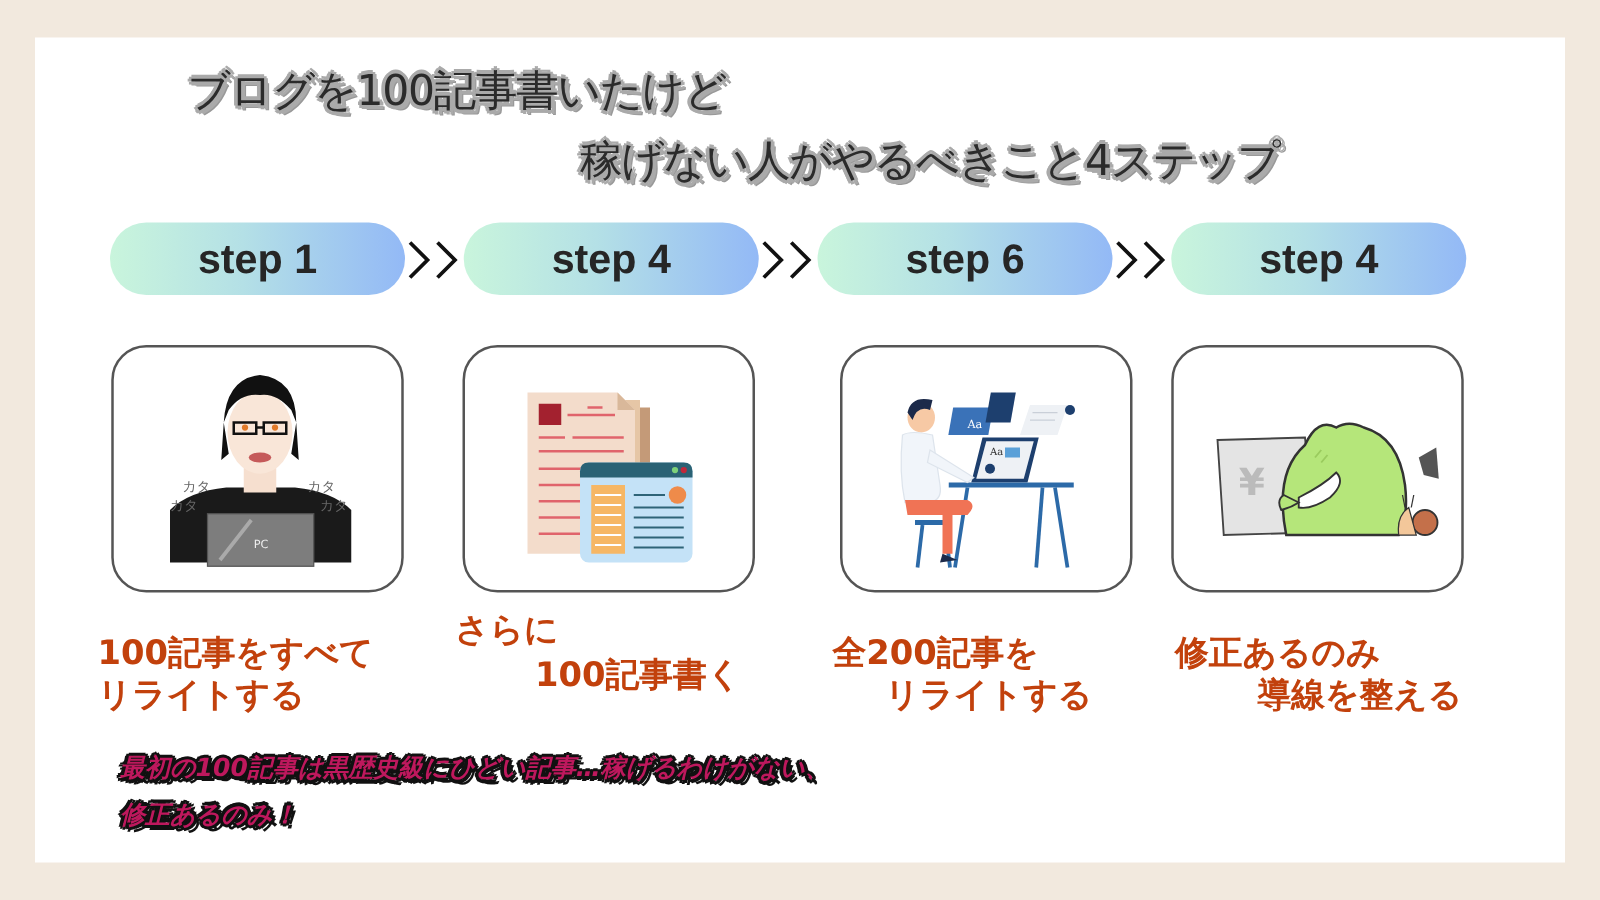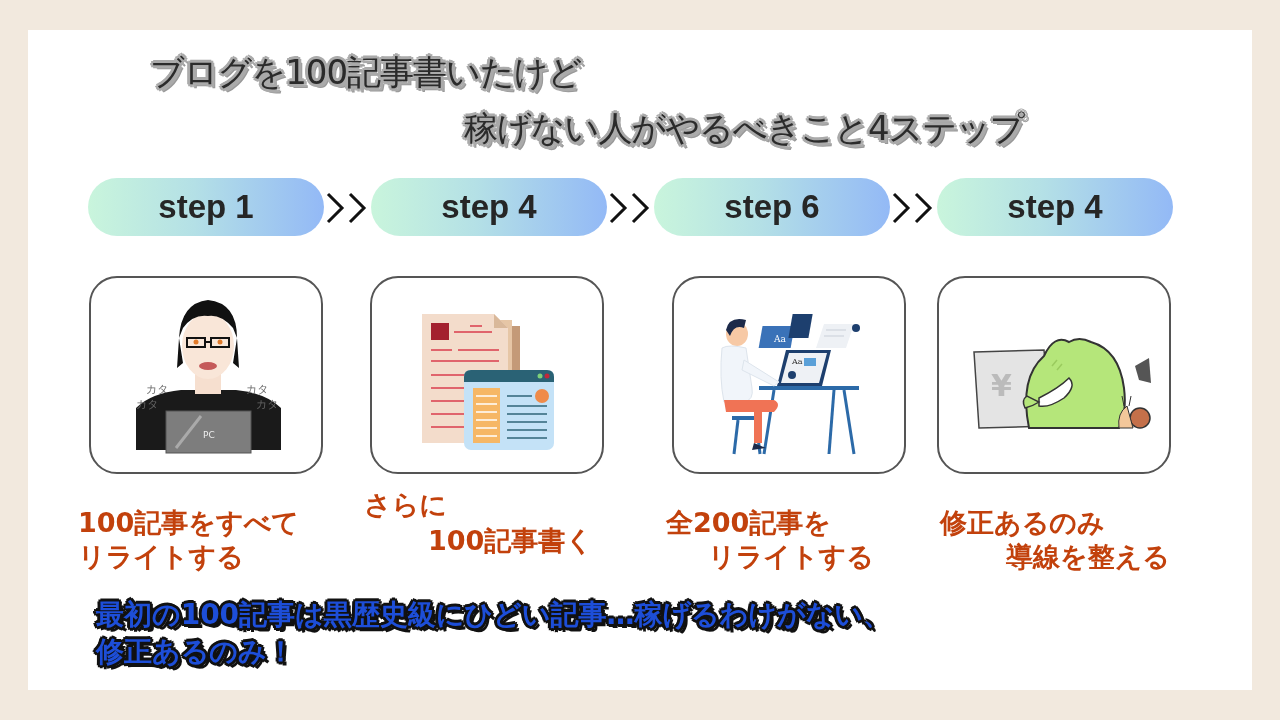--- a/index.html
+++ b/index.html
@@ -60,28 +60,29 @@
     font-weight: 700;
     font-size: 27px;
     line-height: 34px;
     color: #c2410c;
     white-space: nowrap;
   }
   .bottom-msg {
     position: absolute;
     left: 96px; top: 596px;
     font-weight: 900;
-    font-size: 28px;
+    font-size: 20px;
     line-height: 37px;
-    color: #1d4ed8;
+    color: #be185d;
     white-space: nowrap;
     text-shadow:
       3px 0 0 #111, -3px 0 0 #111, 0 3px 0 #111, 0 -3px 0 #111,
       2px 2px 0 #111, -2px -2px 0 #111, 2px -2px 0 #111, -2px 2px 0 #111,
       4px 4px 0 #111;
+    font-style: italic;
   }
 </style>
 </head>
 <body>
 
 <div class="panel"></div>
 
 <div class="title-line title-1">ブログを100記事書いたけど</div>
 <div class="title-line title-2">稼げない人がやるべきこと4ステップ</div>
 

